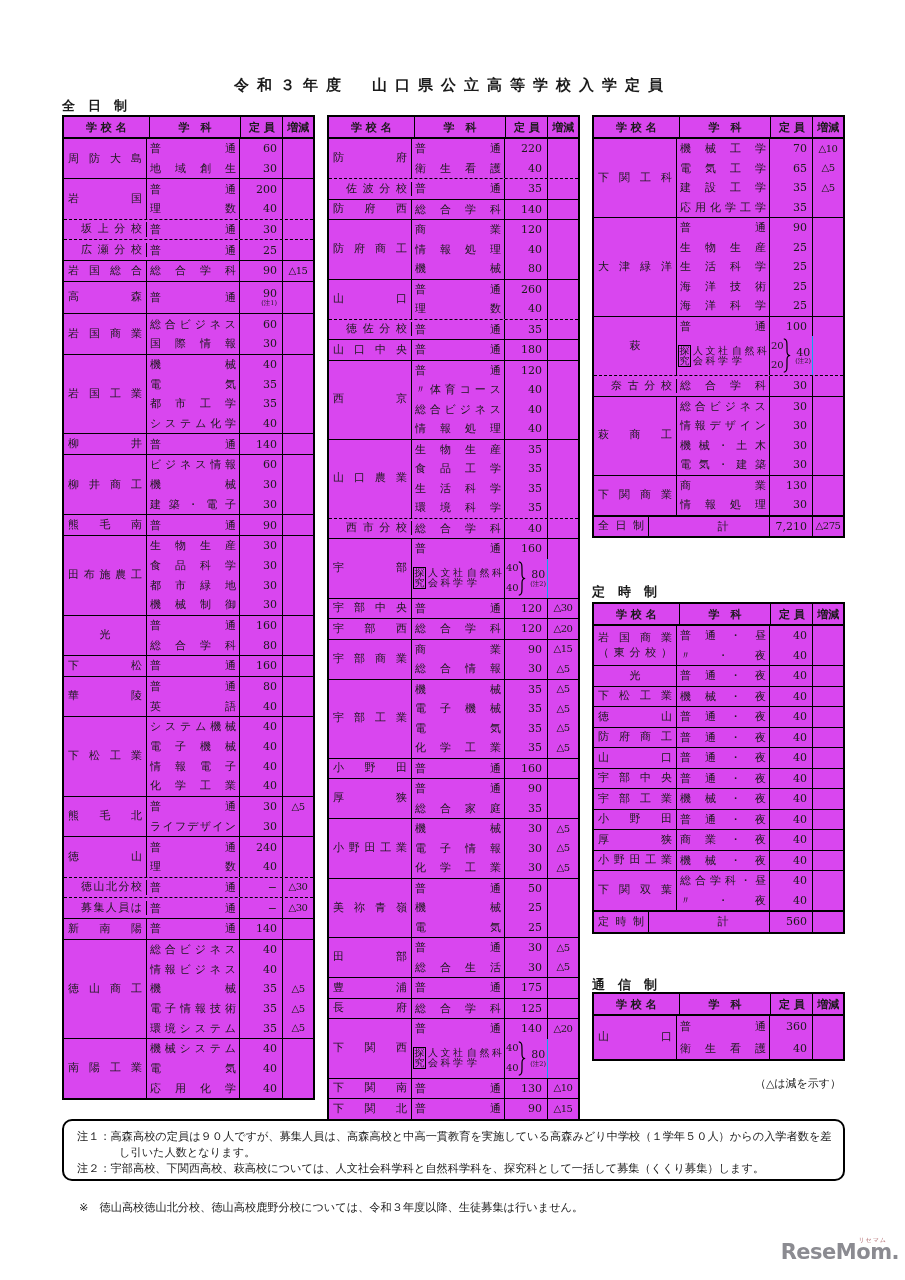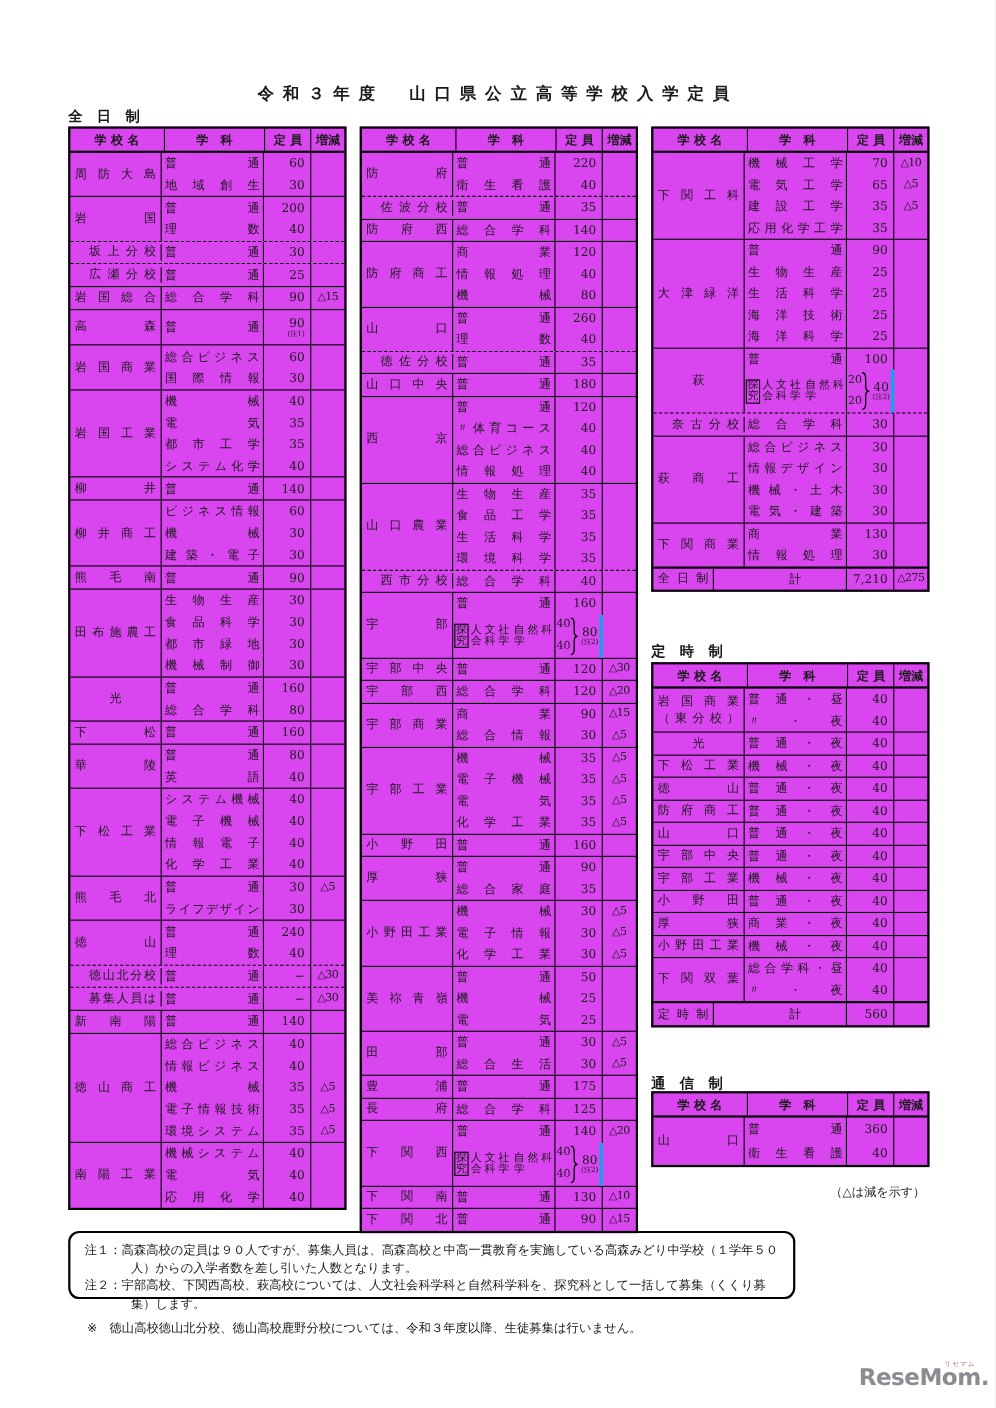--- a/index.html
+++ b/index.html
@@ -41,30 +41,30 @@
   .ccell.noted{flex-direction:column;justify-content:center;align-items:flex-end;line-height:1.15;}
   .capn{font-size:6.5px;}
   .gcell{width:30px;display:flex;align-items:center;justify-content:center;
          box-sizing:border-box;font-size:10px;letter-spacing:-0.5px;}
   
   .xbox{width:13px;margin:1.5px 0 1.5px 1px;border:1px solid #000;box-sizing:border-box;
         display:flex;flex-direction:column;align-items:center;justify-content:space-around;font-size:10px;}
   .gdeps{flex:1;display:flex;flex-direction:row;}
   .gdep{flex:1;display:flex;align-items:center;padding:0 2px;}
   .gdep .dtxt{font-size:10px;}
-  .gccell{width:43px;border-right:3px solid #0ea5e9;box-sizing:border-box;position:relative;}
+  .gccell{width:43px;border-right:1px solid #0ea5e9;box-sizing:border-box;position:relative;}
   .gsub{position:absolute;left:1px;top:0;height:50%;display:flex;align-items:center;font-size:10px;}
   .gsub.b{top:50%;}
   .gbrace{position:absolute;left:13px;top:2px;height:calc(100% - 4px);width:8px;}
   .gtot{position:absolute;right:1px;top:50%;transform:translateY(-50%);text-align:center;line-height:1.05;}
   .gtv{font-size:11px;}
   .gtn{font-size:6.5px;}
   
   .legend{position:absolute;left:728px;top:1076px;width:140px;text-align:center;font-size:11px;}
-  .notebox{position:absolute;left:62px;top:1119px;width:661px;height:62px;box-sizing:border-box;
+  .notebox{position:absolute;left:62px;top:1119px;width:783px;height:62px;box-sizing:border-box;
            border:2px solid #000;border-radius:10px;padding:8px 10px 0 13px;
            font-family:"DejaVu Sans","Liberation Sans",sans-serif;font-size:11.2px;line-height:1.45;}
   .nline{padding-left:42px;text-indent:-42px;}
   .extranote{position:absolute;left:79px;top:1200px;width:770px;
              font-family:"DejaVu Sans","Liberation Sans",sans-serif;font-size:11.2px;}
   .logo{position:absolute;right:6px;top:1240px;
         font-family:"DejaVu Sans","Liberation Sans",sans-serif;font-weight:bold;
         font-size:21px;color:#8b8b91;letter-spacing:-0.5px;}
   .logo .ruby{position:absolute;top:-4px;right:12px;font-size:6px;font-weight:normal;
               color:#b06a6e;letter-spacing:1px;}

